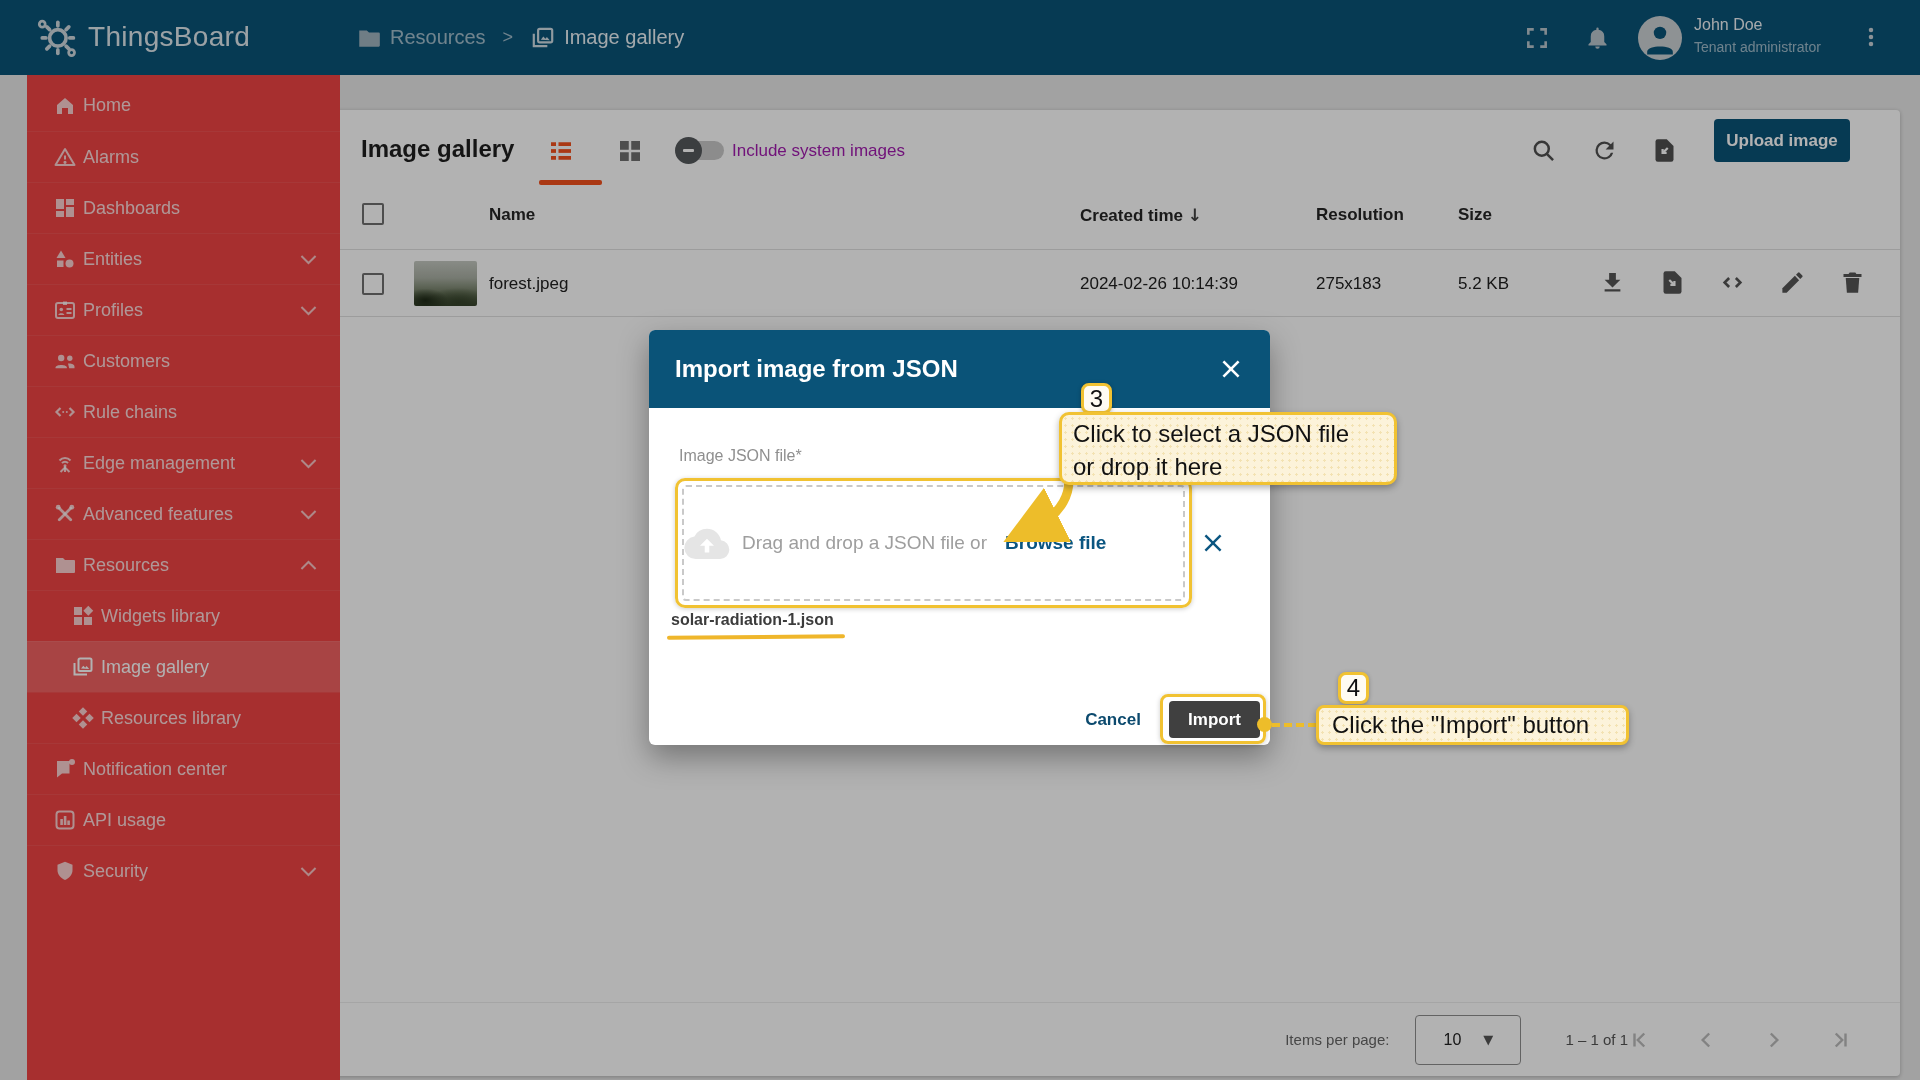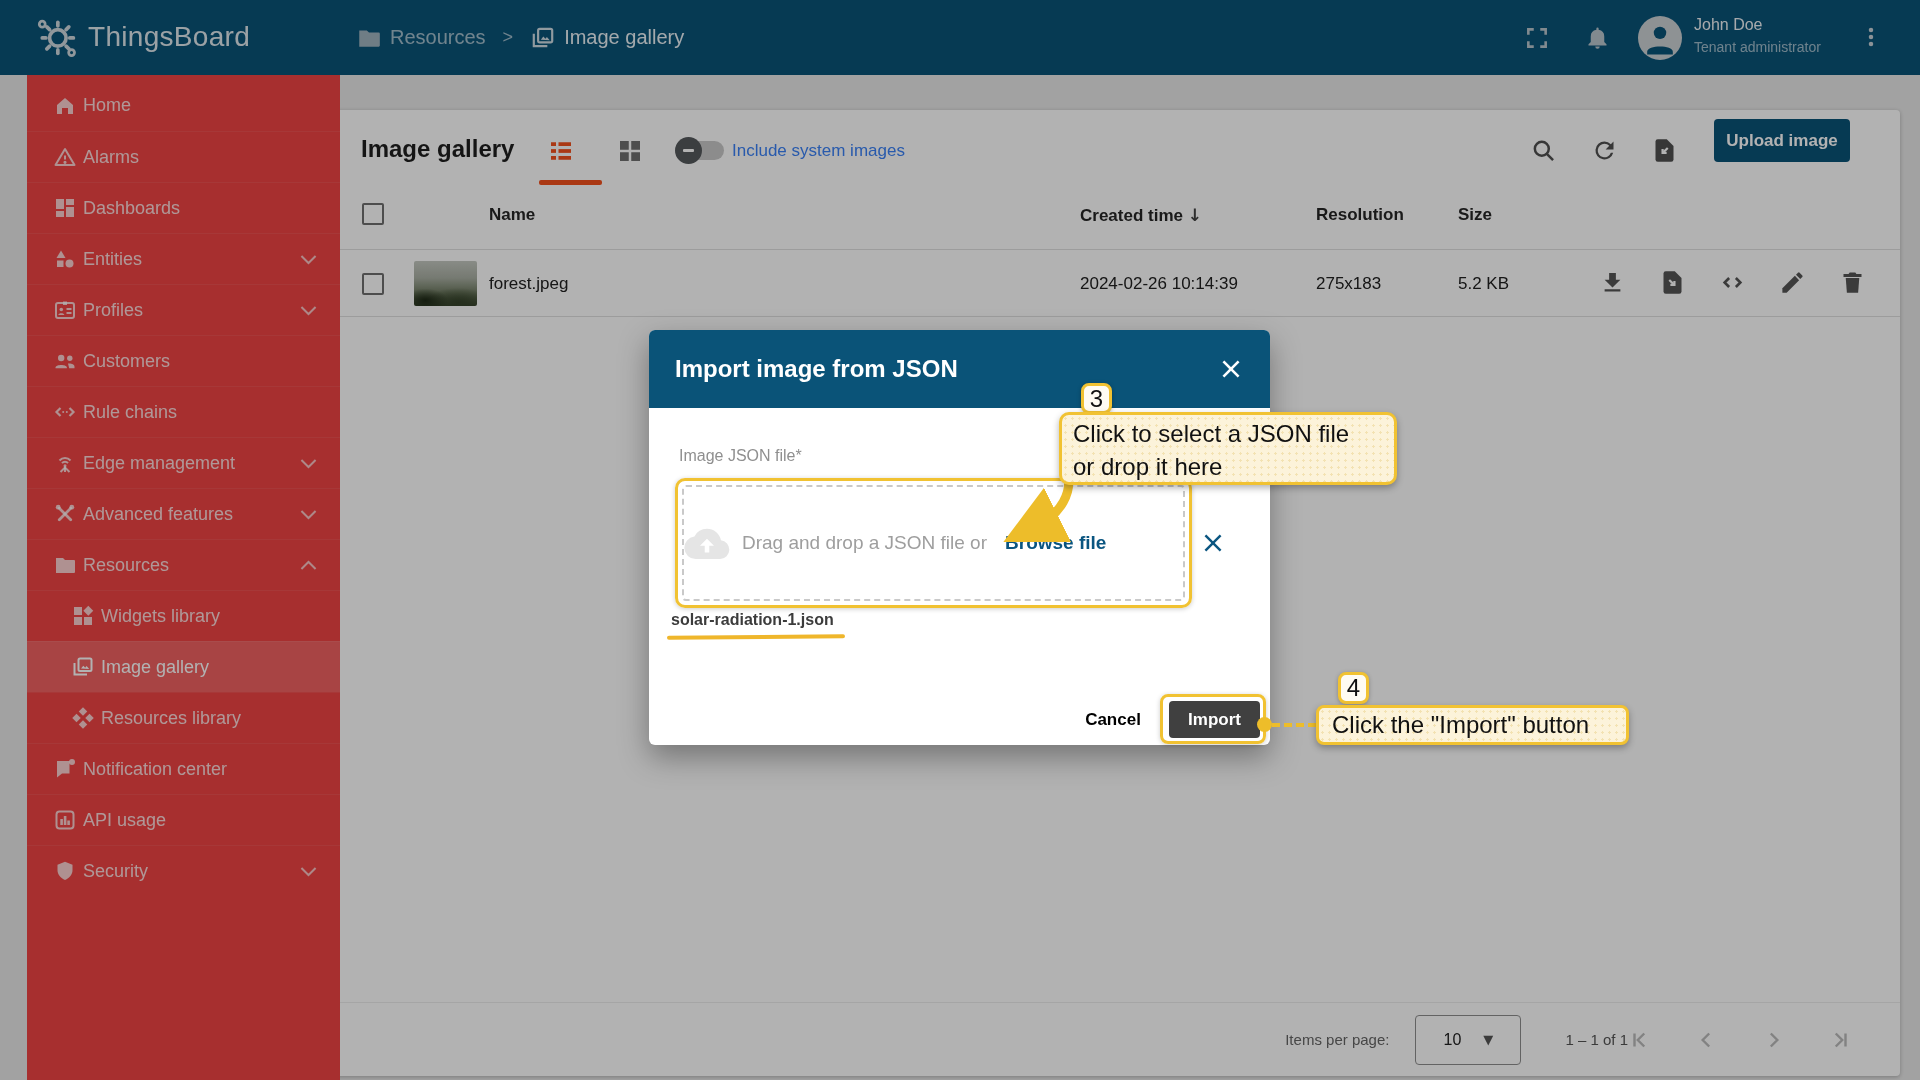--- a/index.html
+++ b/index.html
@@ -40,21 +40,21 @@
 
   
   .card { position:absolute; left:334px; top:110px; width:1566px; height:966px; background:#fff; border-radius:4px; box-shadow:0 1px 4px rgba(0,0,0,.25); }
   .page-title { position:absolute; left:27px; top:25px; font-size:24px; color:#1f1f1f; }
   .view-list { position:absolute; left:212px; top:26px; color:#f4511e; }
   .view-underline { position:absolute; left:205px; top:70px; width:63px; height:5px; background:#f4511e; border-radius:2px; }
   .view-grid { position:absolute; left:281px; top:26px; color:#707070; }
   .switch-track { position:absolute; left:345px; top:31px; width:45px; height:19px; border-radius:10px; background:#c9c9c9; }
   .switch-knob { position:absolute; left:341px; top:27px; width:27px; height:27px; border-radius:50%; background:#55595c; }
   .switch-knob::after { content:""; position:absolute; left:8px; top:12px; width:11px; height:3px; background:#fff; border-radius:1px; }
-  .toggle-label { position:absolute; left:398px; top:31px; font-size:17px; color:#3b82f6; }
+  .toggle-label { position:absolute; left:398px; top:31px; font-size:17px; color:#a21caf; }
   .tool-ic { position:absolute; top:27px; color:#4f4f4f; }
   .upload-btn { position:absolute; left:1380px; top:9px; width:136px; height:43px; background:#0a5378; color:#fff; border:none; border-radius:4px; font-size:17px; font-weight:700; font-family:inherit; }
 
   .thead { position:absolute; left:0; top:80px; width:100%; height:60px; border-bottom:1px solid #e0e0e0; font-weight:700; font-size:17px; color:#262626; }
   .checkbox { width:22px; height:22px; border:2px solid #6f6f6f; border-radius:2px; }
   .th { position:absolute; top:15px; }
   .trow { position:absolute; left:0; top:140px; width:100%; height:67px; border-bottom:1px solid #e0e0e0; font-size:17px; color:#212121; }
   .thumb { position:absolute; left:80px; top:11px; width:63px; height:45px; border-radius:2px;
     background:
       radial-gradient(ellipse 60% 45% at 18% 88%, #1d2815 0%, rgba(29,40,21,0) 60%),
@@ -73,21 +73,21 @@
   .backdrop { position:absolute; inset:0; background:rgba(0,0,0,.3); z-index:5; }
   .modal { position:absolute; left:649px; top:330px; width:621px; height:415px; background:#fff; border-radius:6px; z-index:10; box-shadow:0 12px 30px rgba(0,0,0,.35); }
   .modal-header { height:78px; background:#0a5378; border-radius:6px 6px 0 0; display:flex; align-items:center; padding:0 26px; }
   .modal-title { flex:1; font-size:24px; font-weight:700; color:#fff; }
   .field-label { position:absolute; left:30px; top:117px; font-size:16px; color:#8f8f8f; }
   .dropzone { position:absolute; left:33px; top:155px; width:503px; height:116px; border:2px dashed #c9c9c9; border-radius:4px; display:flex; align-items:center; gap:12px; }
   .dz-text { font-size:19px; color:#9e9e9e; }
   .dz-browse { font-size:19px; font-weight:700; color:#0a5580; margin-left:6px; }
   .dz-clear { position:absolute; left:551px; top:200px; color:#0a5580; }
   .file-name { position:absolute; left:22px; top:281px; font-size:16px; font-weight:700; color:#3c3c3c; }
-  .btn-cancel { position:absolute; left:433px; top:371px; width:62px; height:37px; background:none; border:none; font-family:inherit; font-size:17px; font-weight:700; color:#000000; }
+  .btn-cancel { position:absolute; left:433px; top:371px; width:62px; height:37px; background:none; border:none; font-family:inherit; font-size:17px; font-weight:700; color:#0c4a6e; }
   .btn-import { position:absolute; left:520px; top:371px; width:91px; height:37px; background:#404040; border:none; border-radius:4px; font-family:inherit; font-size:17px; font-weight:700; color:#fff; }
 
   
   .anno { z-index:15; }
   .gold-ring { position:absolute; border:3px solid #f1c232; box-shadow:0 1px 5px rgba(0,0,0,.2); background:transparent; }
   .hl-dropzone { left:675px; top:478px; width:517px; height:130px; border-radius:10px; }
   .hl-import { left:1160px; top:694px; width:106px; height:50px; border-radius:8px; }
   .hl-underline { position:absolute; left:667px; top:635px; width:178px; height:4px; background:#efb62b; border-radius:3px; transform:rotate(-.5deg); }
   .badge { position:absolute; width:31px; height:31px; background:#fffcf3; border:3px solid #f1c232; border-radius:8px; display:flex; align-items:center; justify-content:center; font-size:24px; color:#111; box-shadow:0 1px 4px rgba(0,0,0,.25); }
   .badge3 { left:1081px; top:383px; }

